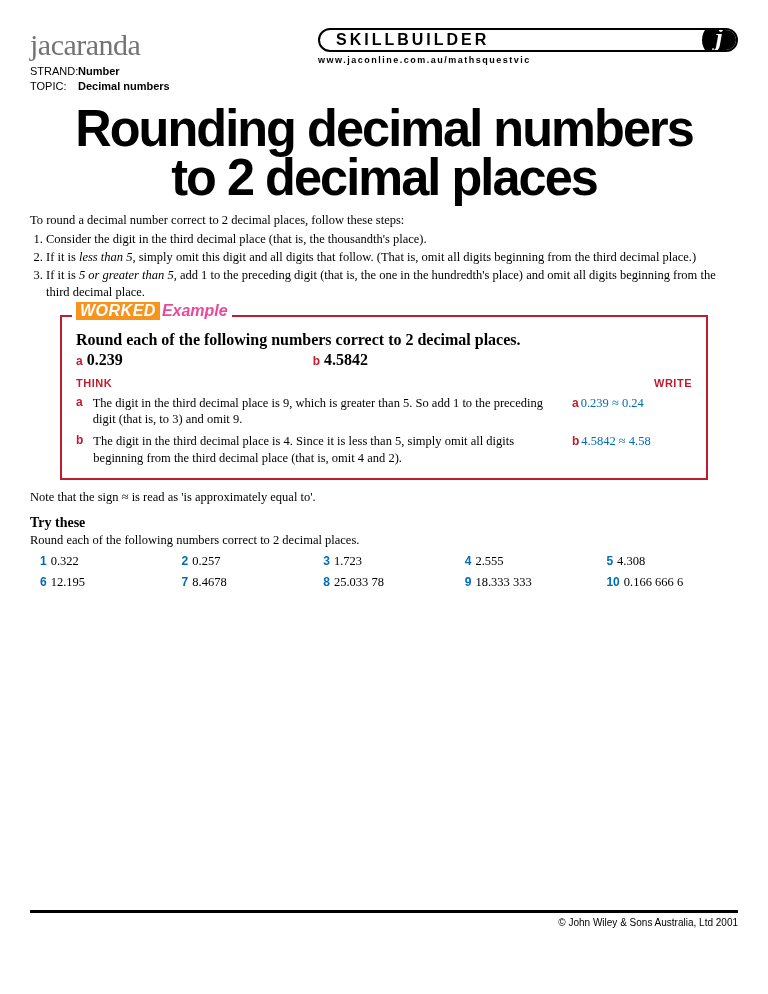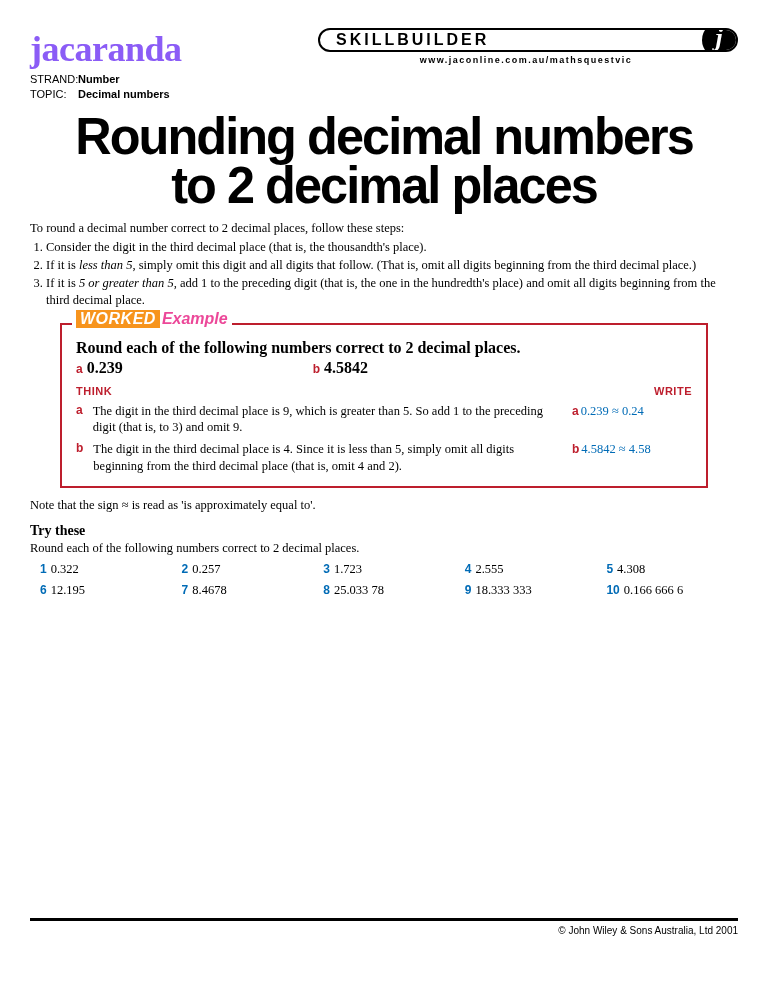--- a/index.html
+++ b/index.html
@@ -7,38 +7,38 @@
     font-family: "Times New Roman", Times, serif;
     background: #fff;
     width: 768px;
     height: 994px;
     padding: 28px 30px 20px 30px;
     position: relative;
     color: #000;
   }
   .header { display: flex; align-items: flex-start; gap: 14px; margin-bottom: 6px; }
   .brand-col { flex: 0 0 auto; }
-  .brand { font-family: Georgia, "Times New Roman", serif; font-size: 36px; font-weight: bold; color: #8b5cf6; letter-spacing: -0.5px; }
+  .brand { font-family: Georgia, "Times New Roman", serif; font-size: 30px; font-weight: normal; color: #737373; letter-spacing: -0.5px; }
   .meta { font-family: Arial, Helvetica, sans-serif; font-size: 11px; margin-top: 2px; line-height: 1.35; }
   .meta-label { display: inline-block; width: 48px; }
   .meta-val { font-weight: bold; }
   .skill-col { flex: 1; display: flex; justify-content: flex-end; }
   .skill-pill {
     display: flex; align-items: center; gap: 0;
     border: 2px solid #000; border-radius: 22px; height: 24px;
     padding-left: 16px; overflow: hidden; min-width: 420px;
   }
   .skill-title { font-family: Arial, Helvetica, sans-serif; font-weight: bold; letter-spacing: 3px; font-size: 16px; flex: 1; }
   .skill-circle {
     width: 36px; height: 36px; border-radius: 50%; background: #000;
     display: flex; align-items: center; justify-content: center;
     margin-right: -2px;
   }
   .skill-circle span { color: #fff; font-family: Georgia, serif; font-weight: bold; font-size: 26px; font-style: italic; line-height: 1; position: relative; top: -2px; left: -1px; }
-  .skill-url { text-align: center; font-family: Arial, Helvetica, sans-serif; font-size: 9px; letter-spacing: 1.5px; margin-top: 3px; padding-right: 4px; font-weight: bold; }
+  .skill-url { text-align: left; font-family: Arial, Helvetica, sans-serif; font-size: 9px; letter-spacing: 1.5px; margin-top: 3px; padding-right: 4px; font-weight: bold; }
   .page-title {
     font-family: Arial, Helvetica, sans-serif;
     font-weight: 900;
     font-size: 52px;
     line-height: 0.95;
     letter-spacing: -2px;
     text-align: center;
     margin: 10px 0 10px 0;
     transform: scaleX(0.97);
   }

